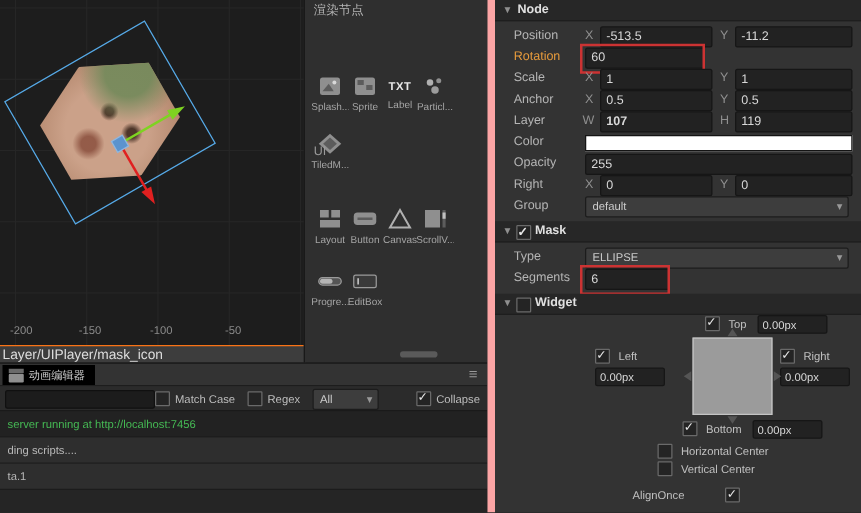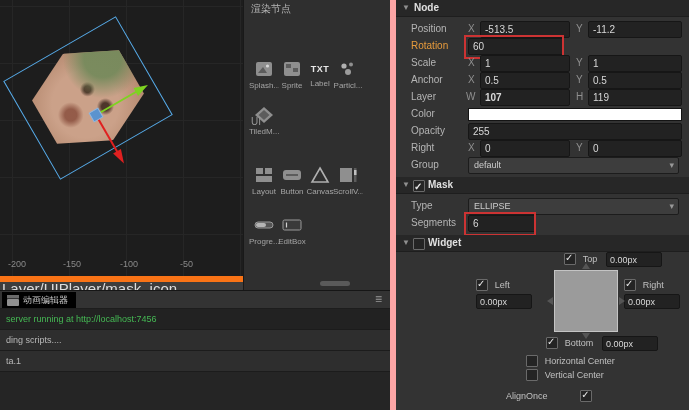--- a/index.html
+++ b/index.html
@@ -14,22 +14,22 @@
   .face{position:absolute;left:38px;top:40px;width:100px;height:114px;transform:rotate(60deg);
     clip-path:polygon(100% 50%,75% 6%,25% 6%,0% 50%,25% 94%,75% 94%);
     background:
       radial-gradient(circle at 24% 22%, rgba(118,138,92,0.95) 0 16%, rgba(118,138,92,0) 34%),
       radial-gradient(circle at 43% 47%, #4e362a 0 4%, rgba(78,54,42,0) 9%),
       radial-gradient(circle at 67% 41%, #4e362a 0 4%, rgba(78,54,42,0) 9%),
       radial-gradient(circle at 57% 71%, rgba(142,84,66,0.9) 0 6%, rgba(142,84,66,0) 13%),
       radial-gradient(circle at 55% 55%, #cba189 0 40%, #b68a70 70%, #996f55 100%);}
   .gizmo{position:absolute;left:0;top:0;}
   .ruler-label{position:absolute;top:259px;color:#8a8a8a;font-size:9px;}
-  .breadcrumb{position:absolute;left:0;top:276px;width:243px;height:14px;background:#3d3d3d;border-top:6px solid #f97316;
-    color:#ddd;font-size:15px;line-height:14px;padding-left:2px;white-space:nowrap;overflow:hidden;}
+  .breadcrumb{position:absolute;left:0;top:276px;width:243px;height:14px;background:#3d3d3d;border-top:1px solid #f97316;
+    color:#ddd;font-size:11px;line-height:14px;padding-left:2px;white-space:nowrap;overflow:hidden;}
 
   
   .create-panel{position:absolute;left:243px;top:0;width:147px;height:290px;background:#2f2f2f;border-left:1px solid #191919;overflow:hidden;}
   .create-title{height:18px;line-height:18px;padding-left:7px;color:#b5b5b5;}
   .citem{position:absolute;width:30px;text-align:center;cursor:pointer;margin-top:33px;}
   .cicon{width:22px;height:20px;margin:0 auto;}
   .cicon-text{width:26px;height:16px;margin:2px auto 0;color:#e8e8e8;font-weight:bold;font-size:9px;line-height:16px;letter-spacing:0.5px;}
   .clabel{margin-top:2px;font-size:8px;color:#a5a5a5;white-space:nowrap;overflow:hidden;max-width:30px;}
   .csection{position:absolute;left:7px;color:#9a9a9a;}
   .hscroll{position:absolute;left:2px;bottom:3px;width:143px;height:6px;}
@@ -229,20 +229,35 @@
     <div class="ctabbar">
       <div class="ctab">
         <svg width="14" height="15">
             <rect x="1" y="6" width="12" height="7" rx="1" fill="#8f8f8f"></rect>
             <rect x="1" y="2" width="12" height="3.5" fill="#6a6a6a"></rect>
           </svg>
         <span>动画编辑器</span>
       </div>
       <div class="cmenu"></div>
     </div>
+    <div class="ctoolbar">
+      <input class="csearch" style="">
+      <span class="tbitem" style="left:124px">
+        <span class="cb"></span><span class="cblabel">Match Case</span>
+      </span>
+      <span class="tbitem" style="left:198px">
+        <span class="cb"></span><span class="cblabel">Regex</span>
+      </span>
+      <div class="dd" style="left:250px;top:2px;width:46px">
+        <span>All</span>
+      </div>
+      <span class="tbitem" style="right:6px">
+        <span class="cb checked"></span><span class="cblabel">Collapse</span>
+      </span>
+    </div>
     <div>
       <div class="cline green even">server running at http://localhost:7456</div>
       <div class="cline odd">ding scripts....</div>
       <div class="cline odd">ta.1</div>
     </div>
   </div>
 
   <div class="inspector">
 
     <div class="sec-header" style="top:0">

